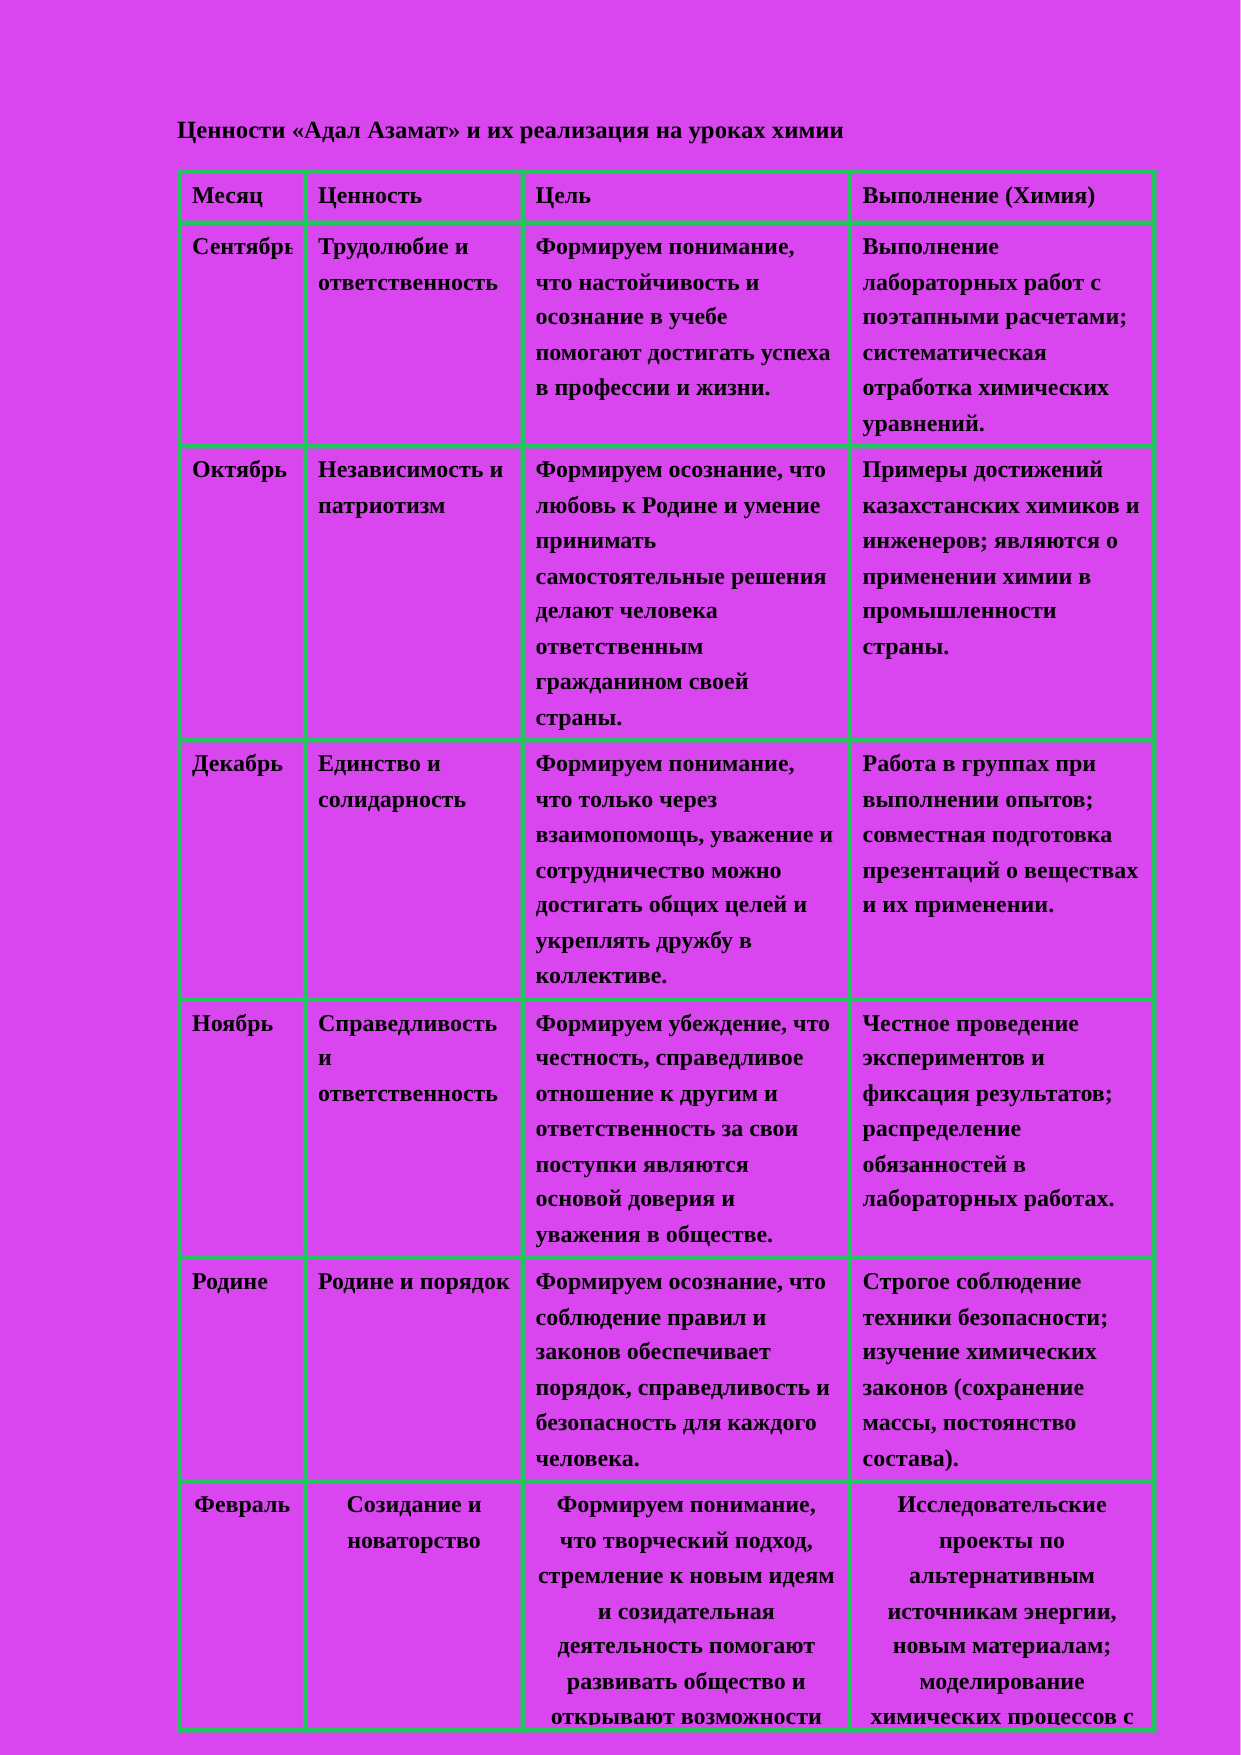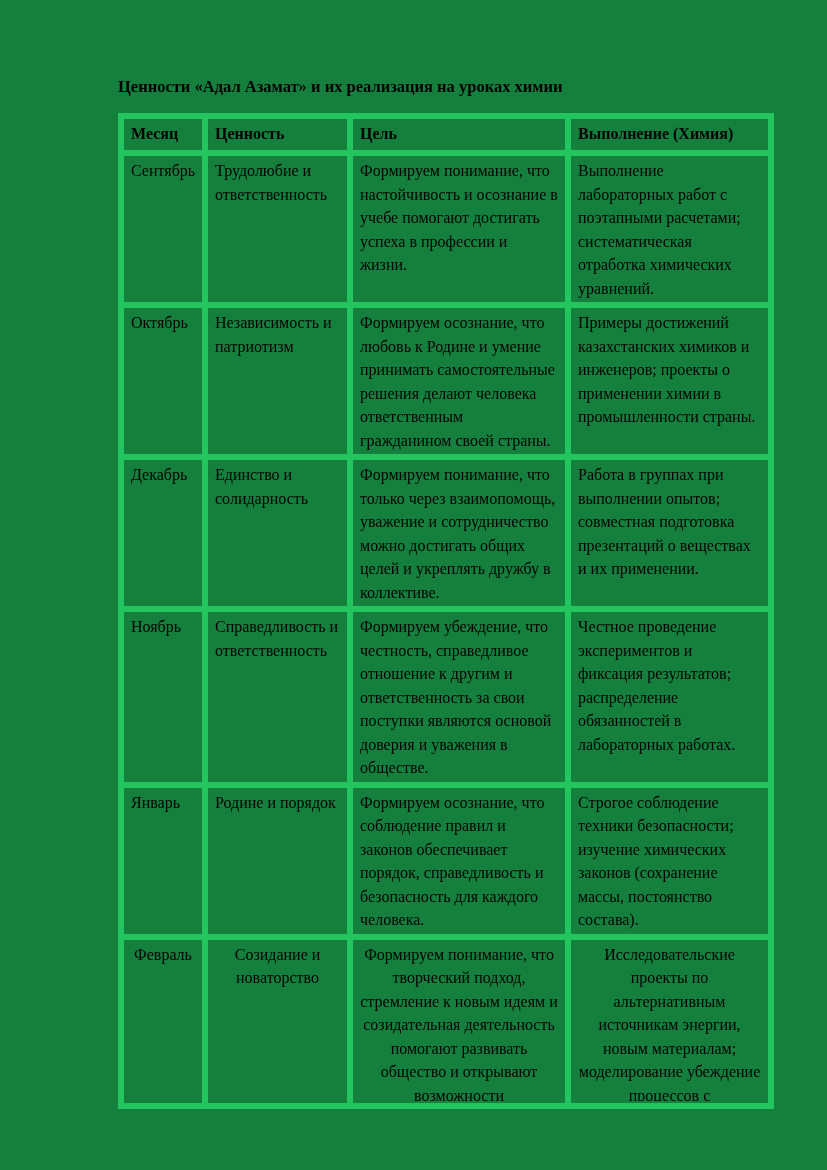--- a/index.html
+++ b/index.html
@@ -1,20 +1,20 @@
 <!DOCTYPE html>
 <html><head>
 <meta charset="utf-8">
 <style>
   html, body { margin: 0; padding: 0; background: #ffffff; }
   .page {
     position: relative;
     width: 827px;
     height: 1170px;
-    background: #15803d;
+    background: #d946ef;
     overflow: hidden;
     font-family: "Liberation Serif", "DejaVu Serif", serif;
     color: #000000;
   }
   .doc-title {
     position: absolute;
     left: 118px;
     top: 77px;
     margin: 0;
     font-size: 16.5px;
@@ -26,32 +26,32 @@
     position: absolute;
     left: 118px;
     top: 113px;
     width: 650px;
     border-collapse: collapse;
     table-layout: fixed;
     font-size: 16px;
   }
   .values-table th,
   .values-table td {
-    border: 6px solid #22c55e;
+    border: 3px solid #22c55e;
     vertical-align: top;
     text-align: left;
     padding: 3px 7px 2px 7px;
     line-height: 23.5px;
     overflow: hidden;
   }
   .values-table th {
     font-weight: bold;
     height: 26px;
   }
-  .values-table td div.cell-text { overflow: hidden; }
+  .values-table td div.cell-text { overflow: hidden; font-weight: bold; }
   .values-table tr.row-clipped td div.cell-text {
     max-height: 158px; 
     text-align: center;
   }
 </style>
 </head>
 <body>
 
 <div class="page">
 
@@ -91,21 +91,21 @@
         <td>
             <div class="cell-text">Октябрь</div>
           </td>
         <td>
             <div class="cell-text">Независимость и патриотизм</div>
           </td>
         <td>
             <div class="cell-text">Формируем осознание, что любовь к Родине и умение принимать самостоятельные решения делают человека ответственным гражданином своей страны.</div>
           </td>
         <td>
-            <div class="cell-text">Примеры достижений казахстанских химиков и инженеров; проекты о применении химии в промышленности страны.</div>
+            <div class="cell-text">Примеры достижений казахстанских химиков и инженеров; являются о применении химии в промышленности страны.</div>
           </td>
       </tr>
       <tr>
         <td>
             <div class="cell-text">Декабрь</div>
           </td>
         <td>
             <div class="cell-text">Единство и солидарность</div>
           </td>
         <td>
@@ -124,21 +124,21 @@
           </td>
         <td>
             <div class="cell-text">Формируем убеждение, что честность, справедливое отношение к другим и ответственность за свои поступки являются основой доверия и уважения в обществе.</div>
           </td>
         <td>
             <div class="cell-text">Честное проведение экспериментов и фиксация результатов; распределение обязанностей в лабораторных работах.</div>
           </td>
       </tr>
       <tr>
         <td>
-            <div class="cell-text">Январь</div>
+            <div class="cell-text">Родине</div>
           </td>
         <td>
             <div class="cell-text">Родине и порядок</div>
           </td>
         <td>
             <div class="cell-text">Формируем осознание, что соблюдение правил и законов обеспечивает порядок, справедливость и безопасность для каждого человека.</div>
           </td>
         <td>
             <div class="cell-text">Строгое соблюдение техники безопасности; изучение химических законов (сохранение массы, постоянство состава).</div>
           </td>
@@ -147,19 +147,19 @@
         <td>
             <div class="cell-text">Февраль</div>
           </td>
         <td>
             <div class="cell-text">Созидание и новаторство</div>
           </td>
         <td>
             <div class="cell-text">Формируем понимание, что творческий подход, стремление к новым идеям и созидательная деятельность помогают развивать общество и открывают возможности</div>
           </td>
         <td>
-            <div class="cell-text">Исследовательские проекты по альтернативным источникам энергии, новым материалам; моделирование убеждение процессов с</div>
+            <div class="cell-text">Исследовательские проекты по альтернативным источникам энергии, новым материалам; моделирование химических процессов с</div>
           </td>
       </tr>
     </tbody>
   </table>
 
 </div>
 
 </body></html>

